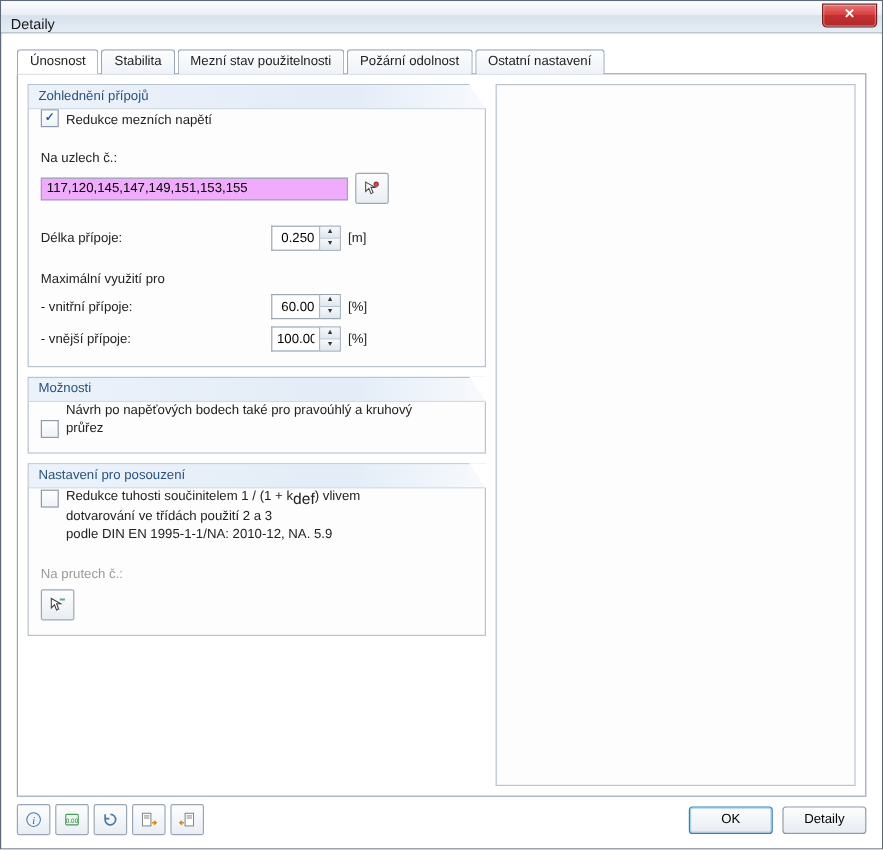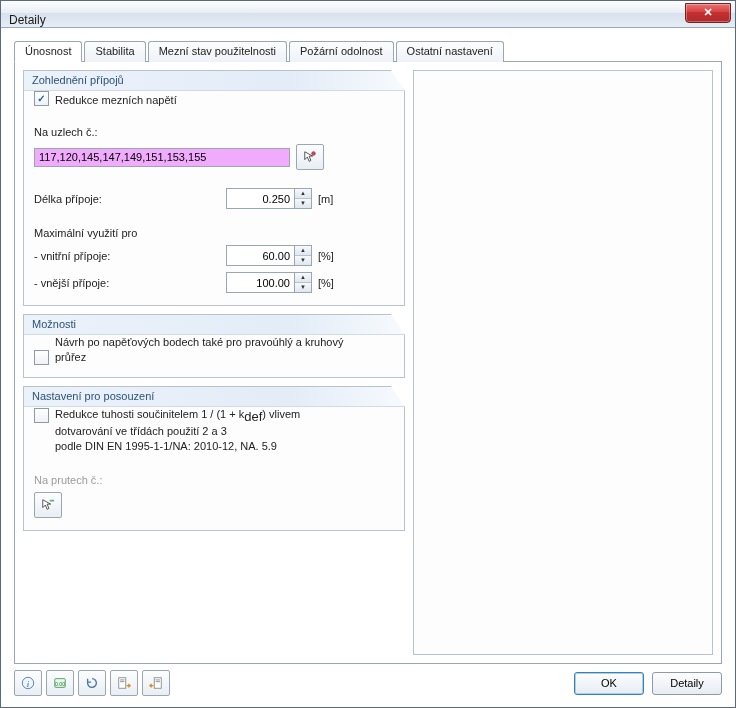--- a/index.html
+++ b/index.html
@@ -172,21 +172,21 @@
   }
   input.text.disabled {
     background: #f3f3f3;
     color: #888;
   }
   .spin {
     display: inline-flex;
     height: 21px;
   }
   .spin input {
-    width: 68px;
+    width: 40px;
     height: 21px;
     border: 1px solid #9aa7b3;
     border-right: none;
     text-align: right;
     padding: 0 4px;
     font-family: inherit;
     font-size: 11px;
     box-sizing: border-box;
   }
   .spin .btns {

